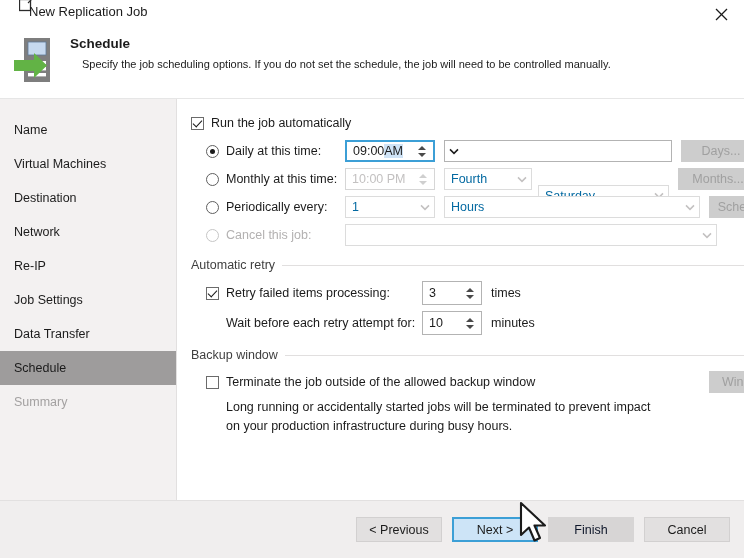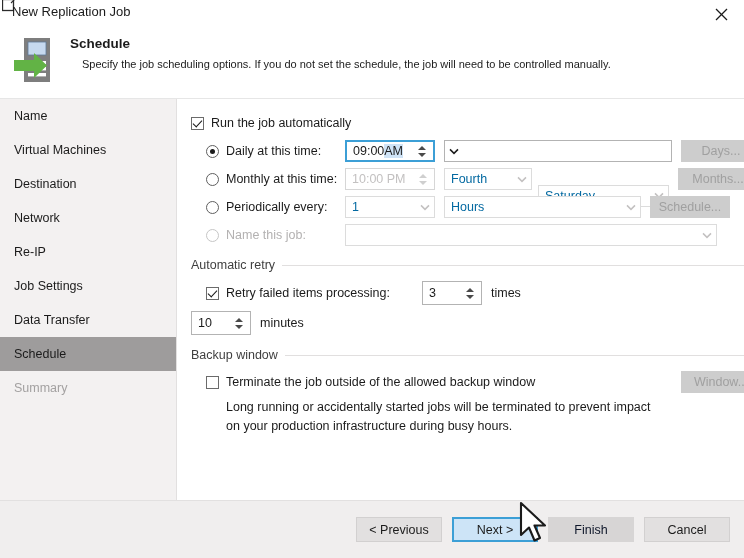--- a/index.html
+++ b/index.html
@@ -9,21 +9,21 @@
     font-family:"Liberation Sans","DejaVu Sans",sans-serif;
     font-size:12.5px;
     color:#1b1b1b;
     overflow:hidden;
     position:relative;
     -webkit-font-smoothing:antialiased;
   }
   .wizard{position:absolute;inset:0;display:flex;flex-direction:column;background:#ffffff;}
 
   
-  .titlebar{height:28px;flex:0 0 28px;position:relative;background:#ffffff;}
+  .titlebar{height:28px;flex:0 0 28px;position:relative;background:#ffffff;margin-left:17px;}
   .titlebar-icon{
     position:absolute;left:2px;top:-3px;width:17px;height:17px;
   }
   .title-text{
     position:absolute;left:12px;top:4px;
     font-size:13px;color:#1b1b1b;white-space:nowrap;
   }
   .close-btn{
     position:absolute;right:0;top:0;width:46px;height:28px;
     display:flex;align-items:center;justify-content:center;
@@ -47,21 +47,21 @@
   }
 
   
   .body{flex:1 1 auto;display:flex;min-height:0;background:#ffffff;}
 
   
   .sidebar{
     flex:0 0 177px;width:177px;
     background:#f3f1f1;
     border-right:1px solid #e2e0e0;
-    padding-top:0;
+    padding-top:14px;
     box-sizing:border-box;
   }
   .nav-item{
     height:34px;line-height:34px;
     padding-left:14px;
     font-size:12.5px;
     color:#1b1b1b;
     white-space:nowrap;
   }
   .nav-item.active{background:#9e9c9c;color:#1b1b1b;}
@@ -291,34 +291,34 @@
         <span class="rb" style="margin-left:15px;"></span>
         <span class="lbl" style="width:113px;">Periodically every:</span>
         <span class="combo dis" style="width:90px;margin-left:6px;">
           <span class="combo-txt dis">1</span>
           <span class="chev">
             <svg width="10" height="7" viewBox="0 0 10 7">
                 <path d="M1 1.4 L5 5.4 L9 1.4" fill="none" stroke="#c3c1c1" stroke-width="1.5"></path>
               </svg>
           </span>
         </span>
-        <span class="combo dis" style="width:197px;margin-left:9px;gap:44px;">
+        <span class="combo dis" style="width:256px;margin-left:9px;gap:44px;">
           <span class="combo-txt dis">Hours</span>
           <span class="chev">
             <svg width="10" height="7" viewBox="0 0 10 7">
                 <path d="M1 1.4 L5 5.4 L9 1.4" fill="none" stroke="#c3c1c1" stroke-width="1.5"></path>
               </svg>
           </span>
         </span>
         <span class="sbtn" style="margin-left:9px;">Schedule...</span>
       </div>
 
       <div class="row" style="height:28px;">
         <span class="rb dis" style="margin-left:15px;"></span>
-        <span class="lbl dis" style="width:113px;">Name this job:</span>
+        <span class="lbl dis" style="width:113px;">Cancel this job:</span>
         <span class="combo dis" style="width:372px;margin-left:6px;">
           <span class="combo-txt dis"></span>
           <span class="chev">
             <svg width="10" height="7" viewBox="0 0 10 7">
                 <path d="M1 1.4 L5 5.4 L9 1.4" fill="none" stroke="#c3c1c1" stroke-width="1.5"></path>
               </svg>
           </span>
         </span>
       </div>
 
@@ -335,20 +335,21 @@
             <span class="spin-val">3</span>
             <span class="spin-arrows">
               <span class="ar-up"></span>
               <span class="ar-dn"></span>
             </span>
           </span>
           <span class="lbl" style="margin-left:9px;">times</span>
         </div>
 
         <div class="row" style="height:30px;">
+          <span class="lbl" style="margin-left:35px;width:196px;">Wait before each retry attempt for:</span>
           <span class="spin" style="width:60px;height:24px;">
             <span class="spin-val">10</span>
             <span class="spin-arrows">
               <span class="ar-up"></span>
               <span class="ar-dn"></span>
             </span>
           </span>
           <span class="lbl" style="margin-left:9px;">minutes</span>
         </div>
       </div>

